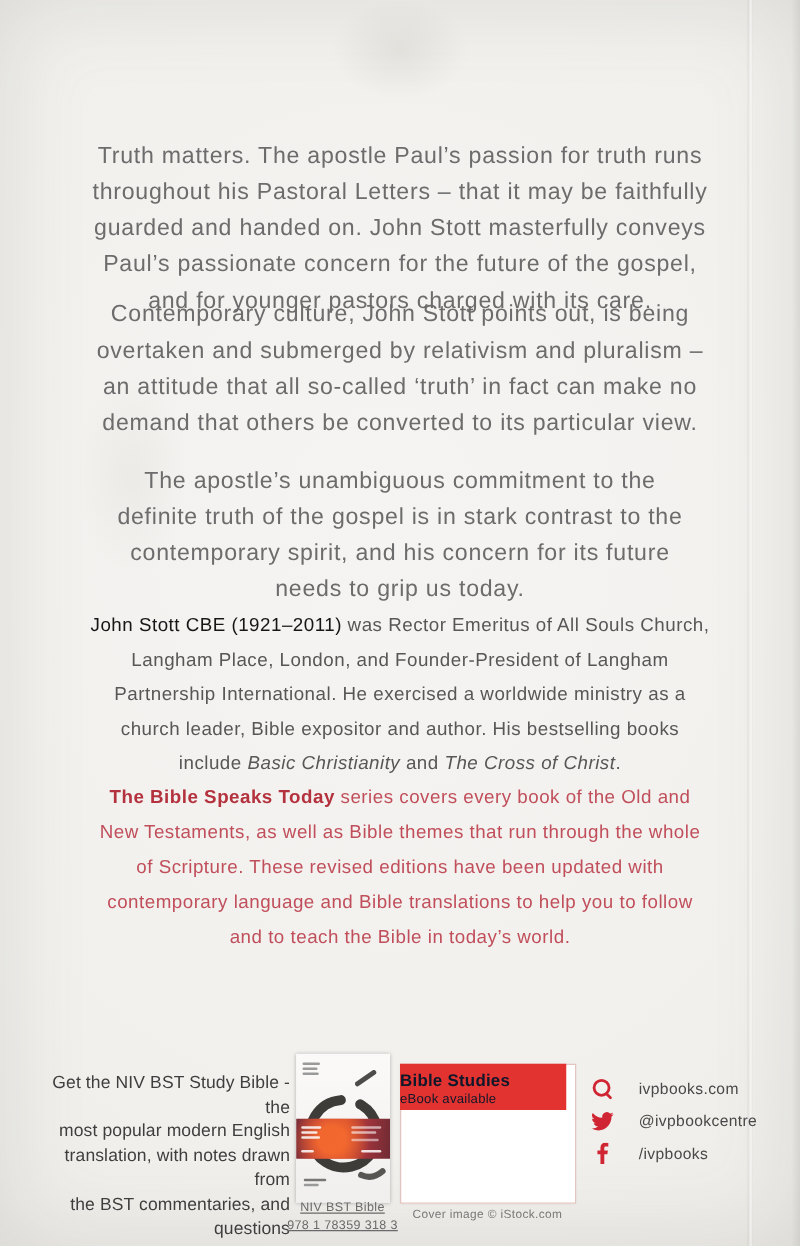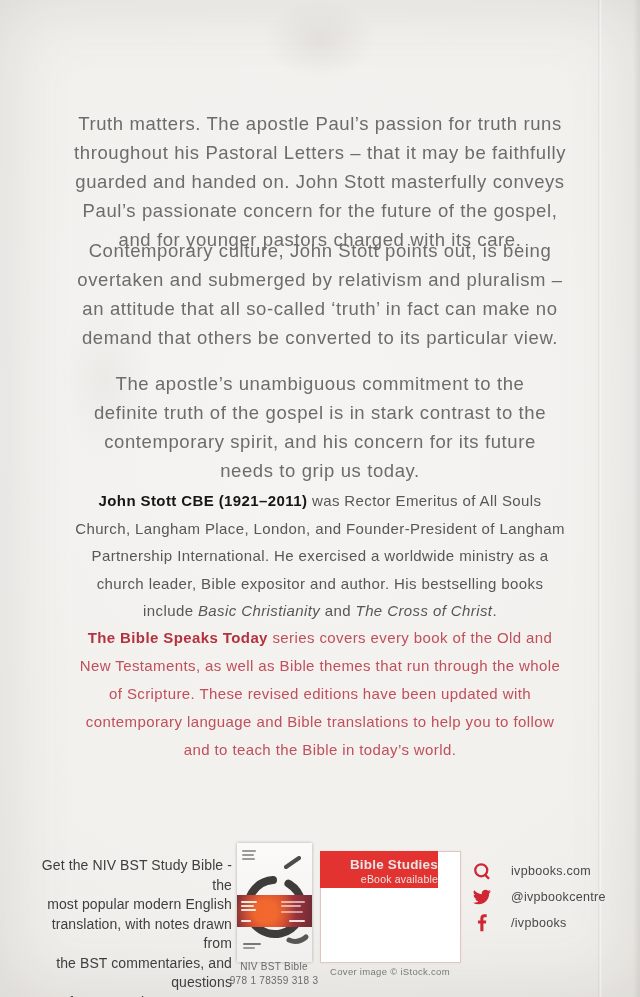--- a/index.html
+++ b/index.html
@@ -34,21 +34,21 @@
     white-space:pre-line;
   }
   .para1{top:109px;}
   .para2{top:236px;}
   .para3{top:369px;}
 
   .bio{
     position:absolute;left:70px;top:487px;width:500px;text-align:center;
     color:var(--bio-gray);font-size:15px;line-height:27.5px;letter-spacing:.4px;
   }
-  .bio .name{font-weight:bold;color:#161616;}
+  .bio .name{font-weight:normal;color:#161616;}
   .bio i{font-style:italic;}
 
   .series{
     position:absolute;left:75px;top:624px;width:490px;text-align:center;
     color:var(--series-red);font-size:15px;line-height:28px;letter-spacing:.4px;
   }
   .series .sname{font-weight:bold;color:var(--series-red-bold);text-align:right;}
 
   .promo{
     position:absolute;left:38px;top:856px;width:194px;text-align:right;
@@ -60,27 +60,27 @@
     background:linear-gradient(180deg,#fbfaf9,#f0efed);
     box-shadow:0 0 3px rgba(0,0,0,.28);}
   .thumb svg{position:absolute;left:0;top:0;}
   .tl{position:absolute;background:#9a9a9a;height:1.5px;border-radius:1px;}
   .thumb-band{position:absolute;left:0;top:52px;width:75px;height:32px;
     background:
       radial-gradient(circle at 38% 52%, rgba(244,106,46,.95) 0 22%, rgba(244,106,46,0) 62%),
       linear-gradient(95deg,#7c3038 0%,#b5333a 28%,#c8442f 52%,#9c333c 76%,#6f2b33 100%);}
   .wl{position:absolute;background:rgba(255,255,255,.85);height:1.6px;border-radius:1px;}
   .thumb-caption{position:absolute;left:214px;top:960px;width:120px;text-align:center;
-    color:#6a6a6a;font-size:10px;line-height:14px;letter-spacing:.3px;}
+    color:#6a6a6a;font-size:10px;line-height:14px;letter-spacing:.3px;text-decoration:underline;}
 
   
   .ebook-box{position:absolute;left:320px;top:851px;width:141px;height:112px;
     background:#fff;border:1px solid #e4c4c0;box-shadow:0 0 2px rgba(0,0,0,.06);}
-  .ebook-header{position:absolute;left:-1px;top:-1px;width:118px;height:37px;
-    background:var(--ebook-red);color:#e5e5e5;text-align:right;padding-top:6px;}
+  .ebook-header{position:absolute;left:-1px;top:-1px;width:133px;height:37px;
+    background:var(--ebook-red);color:#0f172a;text-align:left;padding-top:6px;}
   .ebook-title{font-weight:bold;font-size:13.5px;letter-spacing:.2px;}
   .ebook-sub{font-size:10.5px;margin-top:1px;letter-spacing:.2px;}
   .credit{position:absolute;left:305px;top:966px;width:170px;text-align:center;
     color:#787878;font-size:9.5px;letter-spacing:.3px;}
 
   
   .social{position:absolute;left:473px;top:858px;width:165px;}
   .social-row{display:flex;align-items:center;height:26px;gap:8px;}
   .sicon{width:18px;height:18px;flex:0 0 18px;display:flex;align-items:center;justify-content:center;}
   .slabel{color:#484848;font-size:12.5px;letter-spacing:.3px;white-space:nowrap;padding-left:12px;}

